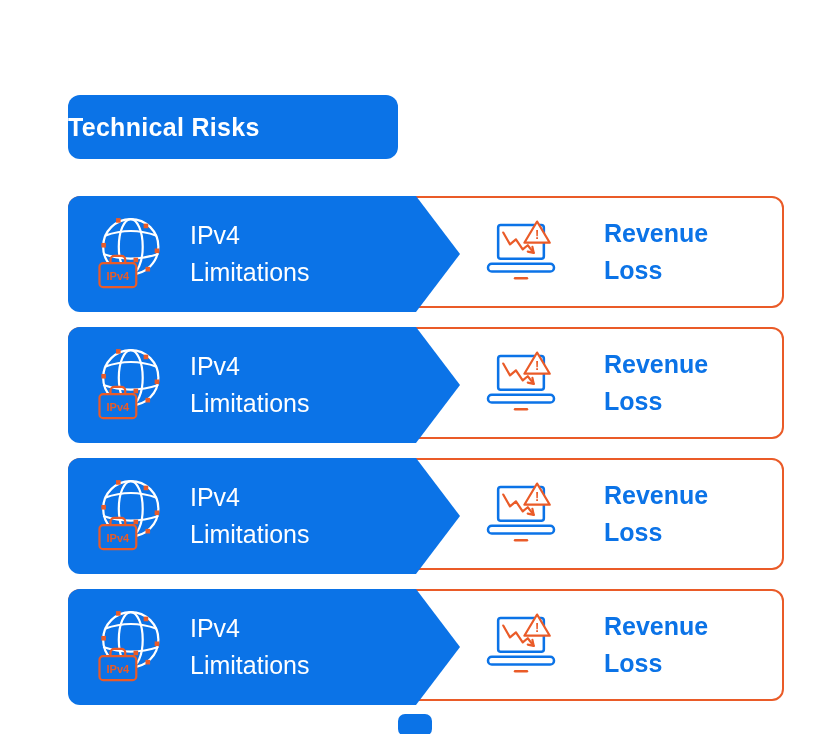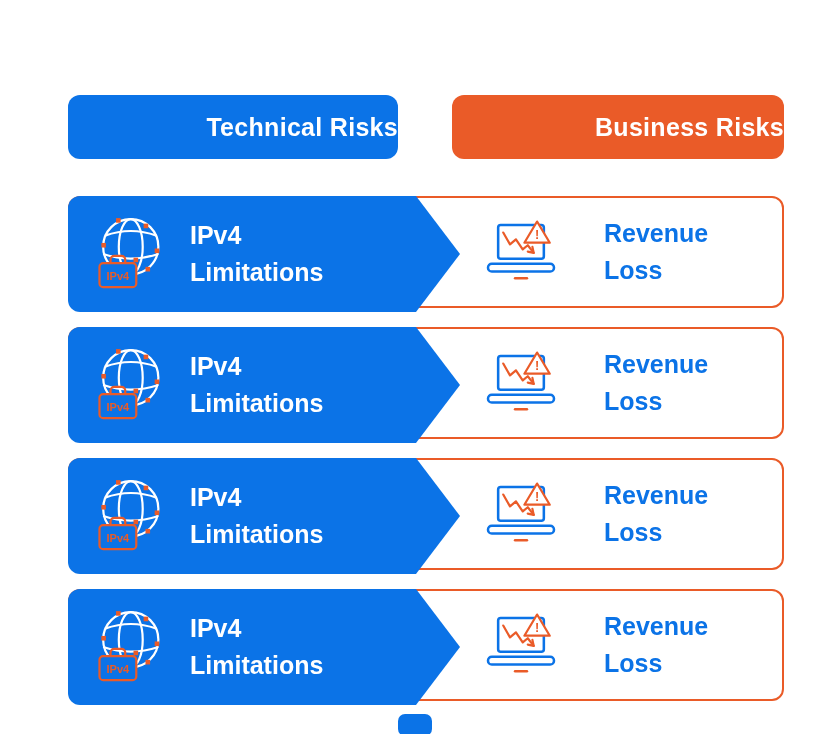--- a/index.html
+++ b/index.html
@@ -10,39 +10,39 @@
   html,body{margin:0;padding:0;}
   body{
     width:832px;height:734px;background:var(--background);
     font-family:"Liberation Sans",sans-serif;
   }
   .canvas{position:relative;width:832px;height:734px;background:var(--background);overflow:hidden;}
 
   
   .headers{position:absolute;top:95px;left:68px;display:flex;gap:54px;}
   .pill{
-    height:64px;border-radius:12px;display:flex;align-items:center;justify-content:flex-end;
+    height:64px;border-radius:12px;display:flex;align-items:center;justify-content:flex-start;
     color:#fff;font-size:25px;font-weight:700;letter-spacing:.3px;
   }
   .pill.technical{width:330px;background:var(--blue);}
   .pill.business{width:332px;background:var(--orange);}
 
   
   .rows{position:absolute;top:196px;left:68px;display:flex;flex-direction:column;gap:19px;}
   .risk-row{
     position:relative;width:716px;height:112px;background:#fff;
     border:2px solid var(--orange);border-radius:12px;box-sizing:border-box;
   }
   .arrow{
     position:absolute;top:-2px;left:-2px;height:116px;width:392px;
     background:var(--blue);border-radius:12px;
     clip-path:polygon(0 0,calc(100% - 44px) 0,100% 50%,calc(100% - 44px) 100%,0 100%);
     display:flex;align-items:center;gap:16px;padding-left:14px;box-sizing:border-box;
   }
-  .tech-label{color:#fff;font-size:25px;line-height:37px;font-weight:700;width:170px;}
+  .tech-label{color:#fff;font-size:25px;line-height:37px;font-weight:400;width:170px;}
   .biz-side{position:absolute;left:408px;top:0;height:100%;display:flex;align-items:center;gap:40px;}
   .biz-label{color:var(--blue);font-size:25px;line-height:37px;font-weight:700;width:122px;}
 
   .globe-icon{width:92px;height:92px;flex:none;}
   .laptop-icon{width:86px;height:66px;flex:none;}
 
   
   .fragment{
     position:absolute;left:398px;top:714px;width:34px;height:22px;
     background:var(--blue);border-radius:7px;
@@ -50,23 +50,20 @@
 </style>
 </head>
 <body>
 
 <div class="canvas">
 
   <div class="headers">
     <div class="pill technical">
       <span>Technical Risks</span>
     </div>
-    <div class="pill business">
-      <span>Business Risks</span>
-    </div>
   </div>
 
   <div class="rows">
 
     <div class="risk-row">
       <div class="biz-side">
         <svg class="laptop-icon" viewBox="0 0 100 78">
           <g fill="#fff" stroke="var(--blue)" stroke-width="3">
             <rect x="23" y="7" width="54" height="40" rx="3"></rect>
             <rect x="11" y="53" width="78" height="9" rx="4.5"></rect>

